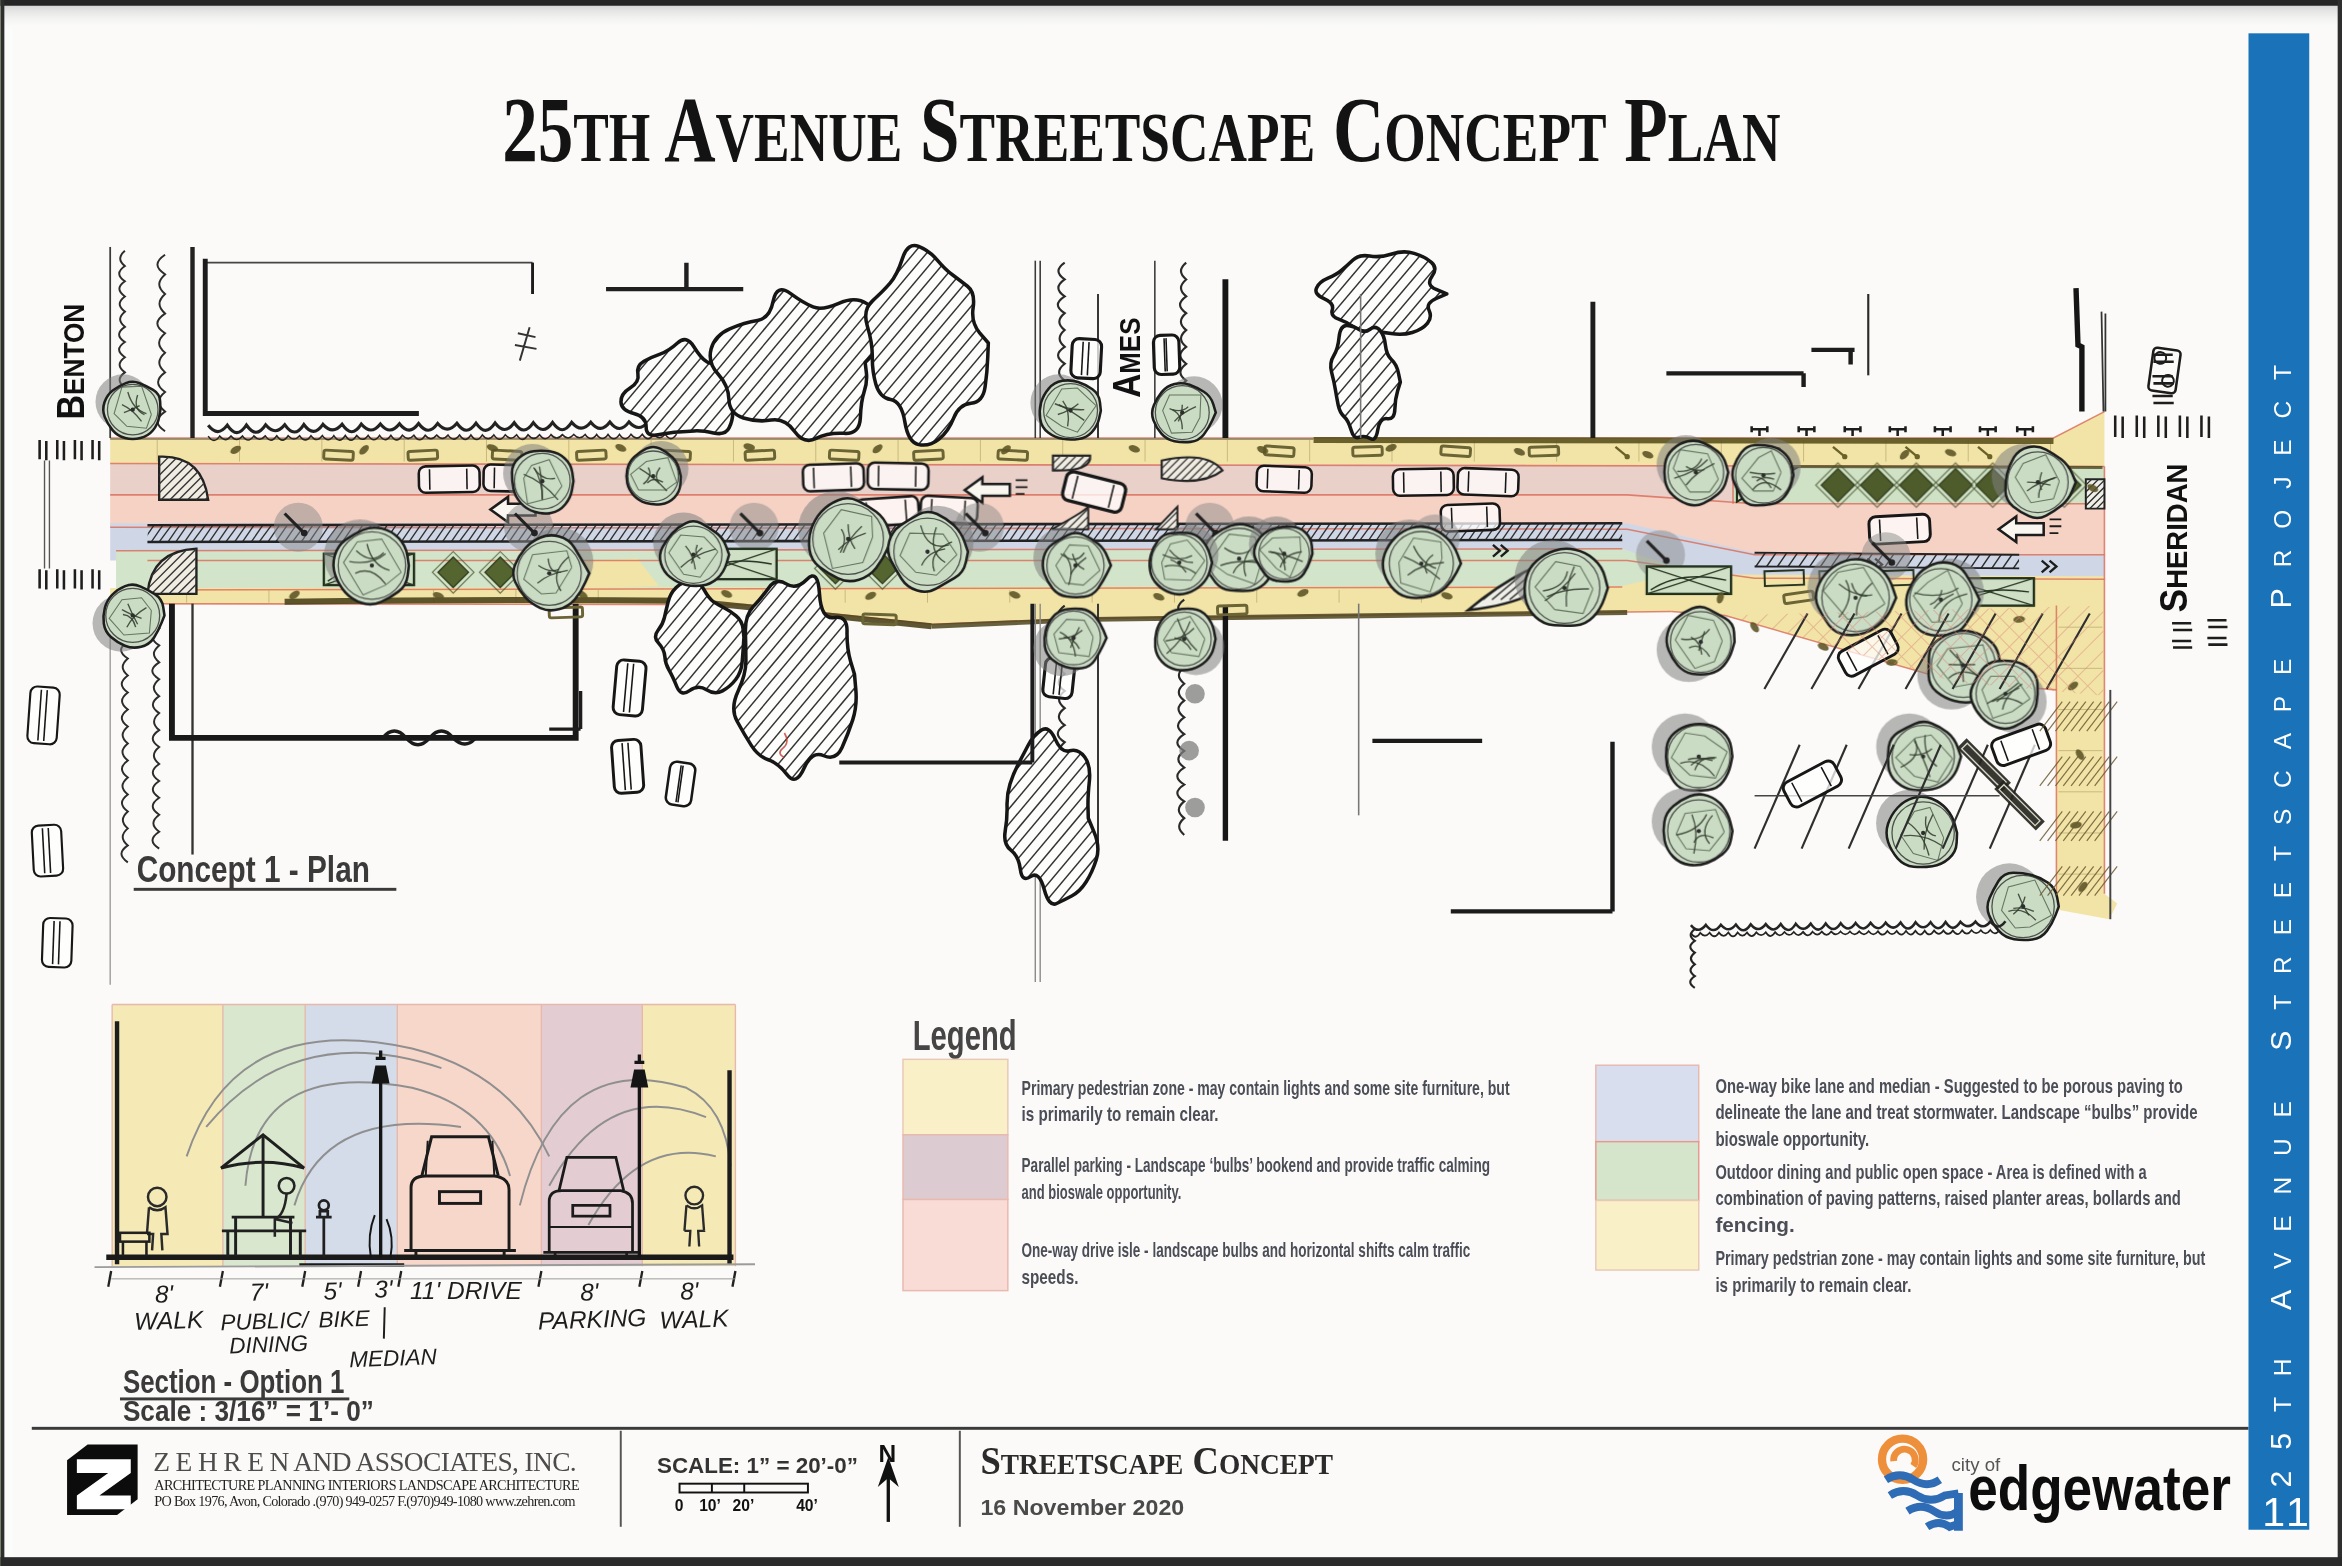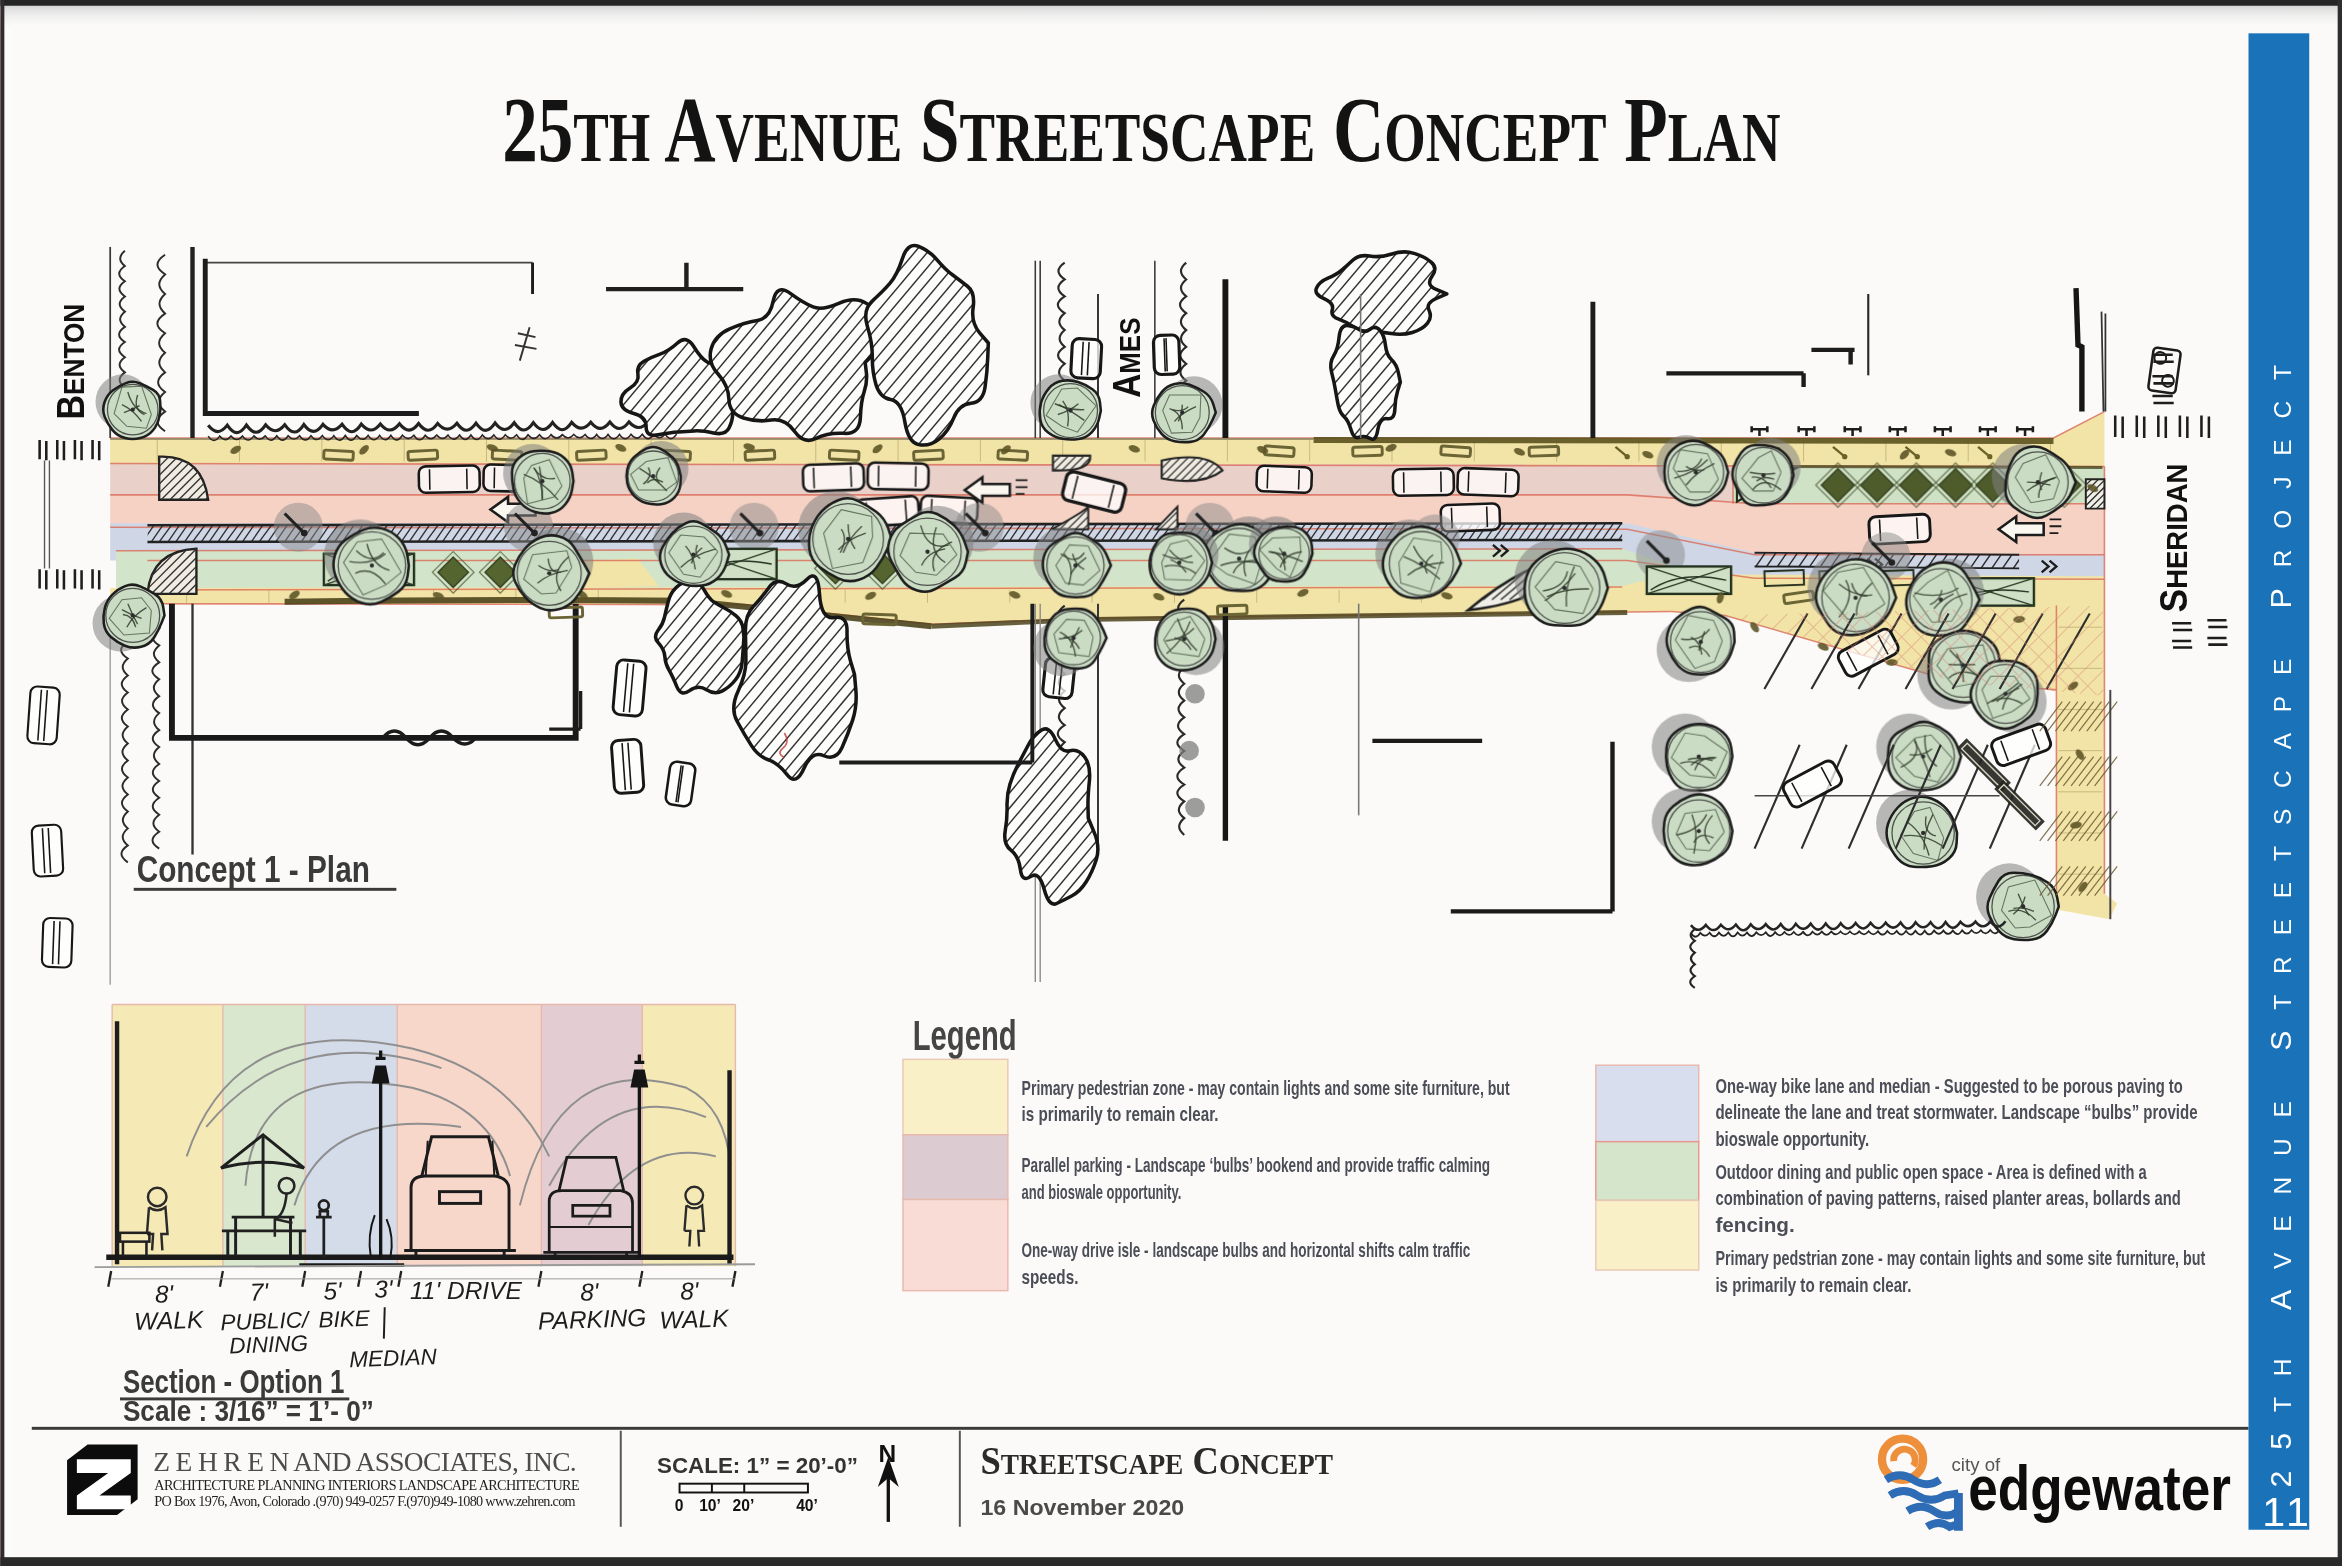--- a/index.html
+++ b/index.html
@@ -1,15 +1,15 @@
 <!DOCTYPE html>
 <html><head><meta charset="utf-8">
 <style>
 html,body{margin:0;padding:0;background:#ffffff;}
-#page{position:relative;width:2343px;height:1566px;background:#be185d;overflow:hidden;font-family:"Liberation Sans",sans-serif;}
+#page{position:relative;width:2343px;height:1566px;background:#bef264;overflow:hidden;font-family:"Liberation Sans",sans-serif;}
 svg text{font-family:"Liberation Sans",sans-serif;}
 .ser{font-family:"Liberation Serif",serif;}
 </style></head><body>
 <div id="page">
 <svg width="2343" height="1566" viewBox="0 0 2390 1598" xmlns="http://www.w3.org/2000/svg">
 <rect x="0" y="0" width="2390" height="1598" fill="#fcfcfb"></rect>
 <rect x="12" y="28" width="2374" height="1560" fill="#fbfaf8"></rect>
 <rect x="0" y="0" width="2390" height="6" fill="#252525"></rect>
 <rect x="0" y="6" width="2390" height="26" fill="url(#topgrad)"></rect>
 <defs>

